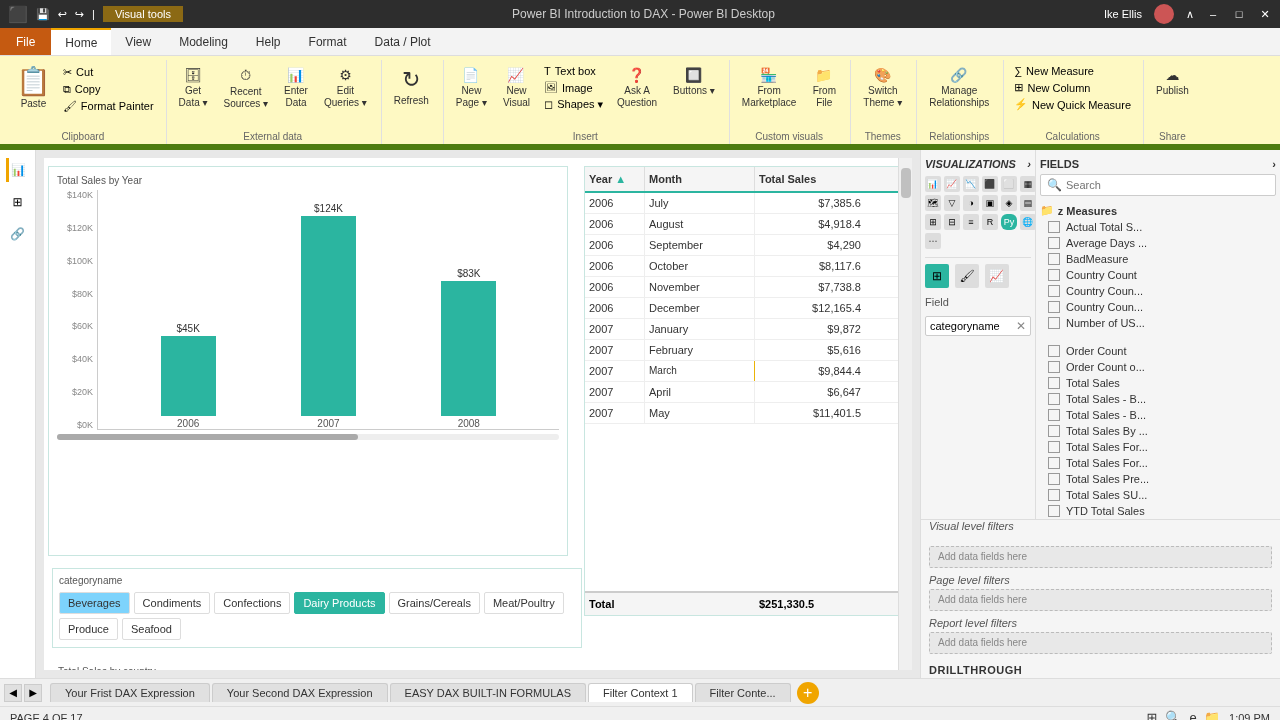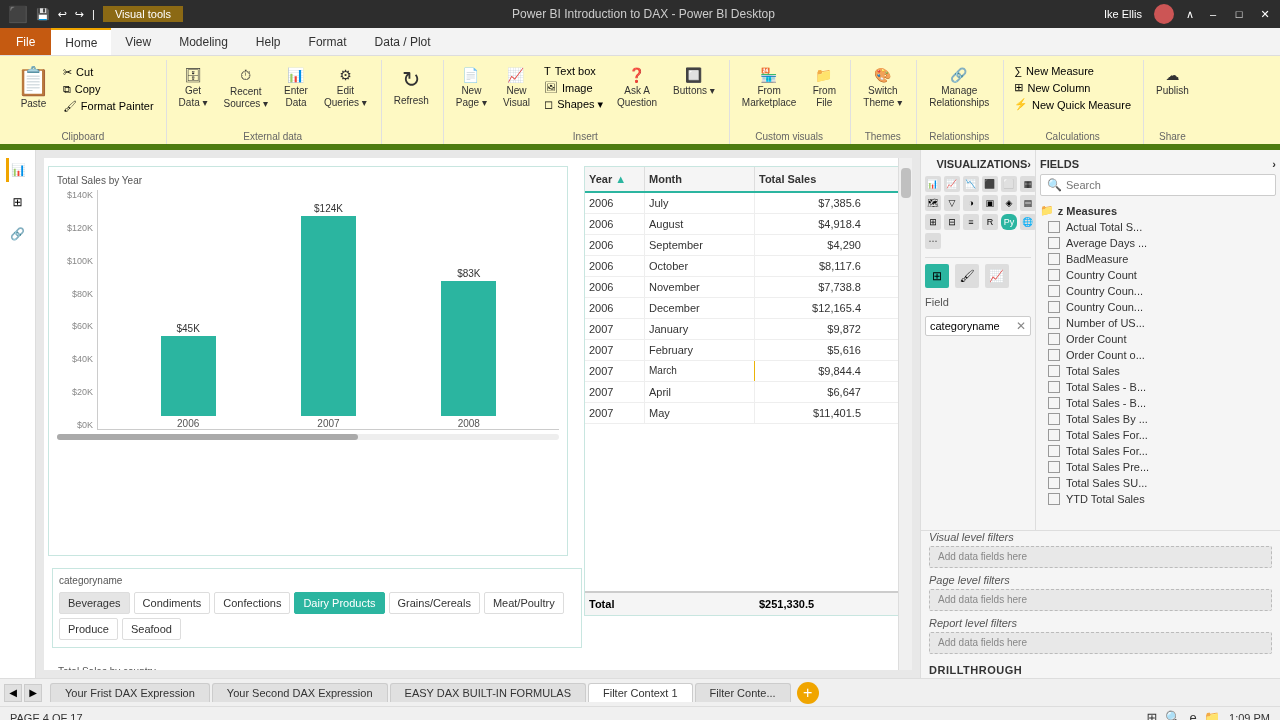--- a/index.html
+++ b/index.html
@@ -379,21 +379,21 @@
         <div style="display:grid;grid-template-columns:60px 110px 110px;background:#f5f5f5;border-top:2px solid #ccc;position:absolute;bottom:0;left:0;right:12px;">
           <div style="padding:5px 4px;font-size:11px;font-weight:600;">Total</div>
           <div style="padding:5px 4px;font-size:11px;"></div>
           <div style="padding:5px 4px;font-size:11px;font-weight:600;">$251,330.5</div>
         </div>
       </div>
 
       <div style="position:absolute;top:410px;left:8px;width:530px;height:80px;border:1px solid #c8e6e0;background:#fff;padding:6px;">
         <div style="font-size:10px;color:#555;margin-bottom:6px;">categoryname</div>
         <div style="display:flex;gap:4px;flex-wrap:wrap;" id="slicerItems">
-            <div style="padding: 4px 8px; border: 1px solid rgb(221, 221, 221); border-radius: 2px; font-size: 11px; cursor: pointer; color: rgb(51, 51, 51); background: #e5e5e5;">Beverages</div>
+            <div style="padding: 4px 8px; border: 1px solid rgb(221, 221, 221); border-radius: 2px; font-size: 11px; cursor: pointer; color: rgb(51, 51, 51); background: #7dd3fc;">Beverages</div>
             <div style="padding: 4px 8px; border: 1px solid rgb(221, 221, 221); border-radius: 2px; font-size: 11px; cursor: pointer; color: rgb(51, 51, 51); background: rgb(255, 255, 255);">Condiments</div>
             <div style="padding: 4px 8px; border: 1px solid rgb(221, 221, 221); border-radius: 2px; font-size: 11px; cursor: pointer; color: rgb(51, 51, 51); background: rgb(255, 255, 255);">Confections</div>
             <div style="padding: 4px 8px; border: 1px solid rgb(43, 181, 160); border-radius: 2px; font-size: 11px; cursor: pointer; background: rgb(43, 181, 160); color: rgb(255, 255, 255);">Dairy Products</div>
             <div style="padding: 4px 8px; border: 1px solid rgb(221, 221, 221); border-radius: 2px; font-size: 11px; cursor: pointer; color: rgb(51, 51, 51); background: rgb(255, 255, 255);">Grains/Cereals</div>
             <div style="padding: 4px 8px; border: 1px solid rgb(221, 221, 221); border-radius: 2px; font-size: 11px; cursor: pointer; color: rgb(51, 51, 51); background: rgb(255, 255, 255);">Meat/Poultry</div>
             <div style="padding: 4px 8px; border: 1px solid rgb(221, 221, 221); border-radius: 2px; font-size: 11px; cursor: pointer; color: rgb(51, 51, 51); background: rgb(255, 255, 255);">Produce</div>
             <div style="padding: 4px 8px; border: 1px solid rgb(221, 221, 221); border-radius: 2px; font-size: 11px; cursor: pointer; color: rgb(51, 51, 51); background: rgb(255, 255, 255);">Seafood</div>
           </div>
       </div>
 
@@ -407,21 +407,21 @@
       </div>
 
     </div>
   </div>
 
   <div class="right-panel" style="display:flex;flex-direction:column;width:360px;">
 
     <div style="display:flex;flex:1;overflow:hidden;">
 
       <div style="width:115px;background:#f5f5f5;border-right:1px solid #ddd;padding:4px;overflow-y:auto;">
-        <div style="display:flex;align-items:center;justify-content:flex-end;padding:4px 0;font-size:11px;font-weight:700;color:#333;">
+        <div style="display:flex;align-items:center;justify-content:space-between;padding:4px 0;font-size:11px;font-weight:700;color:#333;font-style:italic;">
           <span>VISUALIZATIONS</span>
           <span style="cursor:pointer;">›</span>
         </div>
 
         <div style="display:grid;grid-template-columns:repeat(6,16px);gap:3px;margin-top:2px;">
           <div style="width:16px;height:16px;background:#ddd;border-radius:2px;cursor:pointer;display:flex;align-items:center;justify-content:center;font-size:9px;">📊</div>
           <div style="width:16px;height:16px;background:#ddd;border-radius:2px;cursor:pointer;display:flex;align-items:center;justify-content:center;font-size:9px;">📈</div>
           <div style="width:16px;height:16px;background:#ddd;border-radius:2px;cursor:pointer;display:flex;align-items:center;justify-content:center;font-size:9px;">📉</div>
           <div style="width:16px;height:16px;background:#ddd;border-radius:2px;cursor:pointer;display:flex;align-items:center;justify-content:center;font-size:9px;">⬛</div>
           <div style="width:16px;height:16px;background:#ddd;border-radius:2px;cursor:pointer;display:flex;align-items:center;justify-content:center;font-size:9px;">⬜</div>
@@ -496,21 +496,21 @@
     <span>Country Coun...</span>
   </div>
               <div style="display: flex; align-items: center; gap: 6px; padding: 2px 8px; font-size: 11px; color: rgb(51, 51, 51); cursor: pointer;">
     <span style="width:12px;height:12px;border:1px solid #999;display:inline-block;flex-shrink:0;"></span>
     <span>Country Coun...</span>
   </div>
               <div style="display: flex; align-items: center; gap: 6px; padding: 2px 8px; font-size: 11px; color: rgb(51, 51, 51); cursor: pointer;">
     <span style="width:12px;height:12px;border:1px solid #999;display:inline-block;flex-shrink:0;"></span>
     <span>Number of US...</span>
   </div>
-              <div style="display: flex; align-items: center; gap: 6px; padding: 2px 8px; font-size: 11px; color: rgb(51, 51, 51); cursor: pointer;">
+              <div style="display: flex; align-items: center; gap: 6px; padding: 2px 8px; font-size: 11px; color: rgb(51, 51, 51); cursor: pointer; margin-top: 12px;">
     <span style="width:12px;height:12px;border:1px solid #999;display:inline-block;flex-shrink:0;"></span>
     <span>Order Count</span>
   </div>
               <div style="display: flex; align-items: center; gap: 6px; padding: 2px 8px; font-size: 11px; color: rgb(51, 51, 51); cursor: pointer;">
     <span style="width:12px;height:12px;border:1px solid #999;display:inline-block;flex-shrink:0;"></span>
     <span>Order Count o...</span>
   </div>
               <div style="display: flex; align-items: center; gap: 6px; padding: 2px 8px; font-size: 11px; color: rgb(51, 51, 51); cursor: pointer;">
     <span style="width:12px;height:12px;border:1px solid #999;display:inline-block;flex-shrink:0;"></span>
     <span>Total Sales</span>
@@ -549,21 +549,21 @@
   </div>
             </div>
         </div>
       </div>
 
     </div>
 
     <div style="background:#f5f5f5;border-top:1px solid #ddd;padding:0 8px;overflow-y:auto;max-height:260px;">
 
       <div style="margin-bottom:6px;">
-        <div style="font-size:11px;color:#555;margin-bottom:3px;font-style:italic;">Visual level filters</div>
+        <div style="font-size:11px;color:#555;margin-bottom:14px;font-style:italic;">Visual level filters</div>
         <div style="background:#e8e8e8;border:1px dashed #bbb;border-radius:2px;padding:4px 8px;font-size:10px;color:#888;min-height:22px;">Add data fields here</div>
       </div>
 
       <div style="margin-bottom:6px;">
         <div style="font-size:11px;color:#555;margin-bottom:3px;font-style:italic;">Page level filters</div>
         <div style="background:#e8e8e8;border:1px dashed #bbb;border-radius:2px;padding:4px 8px;font-size:10px;color:#888;min-height:22px;">Add data fields here</div>
       </div>
 
       <div style="margin-bottom:6px;">
         <div style="font-size:11px;color:#555;margin-bottom:3px;font-style:italic;">Report level filters</div>

